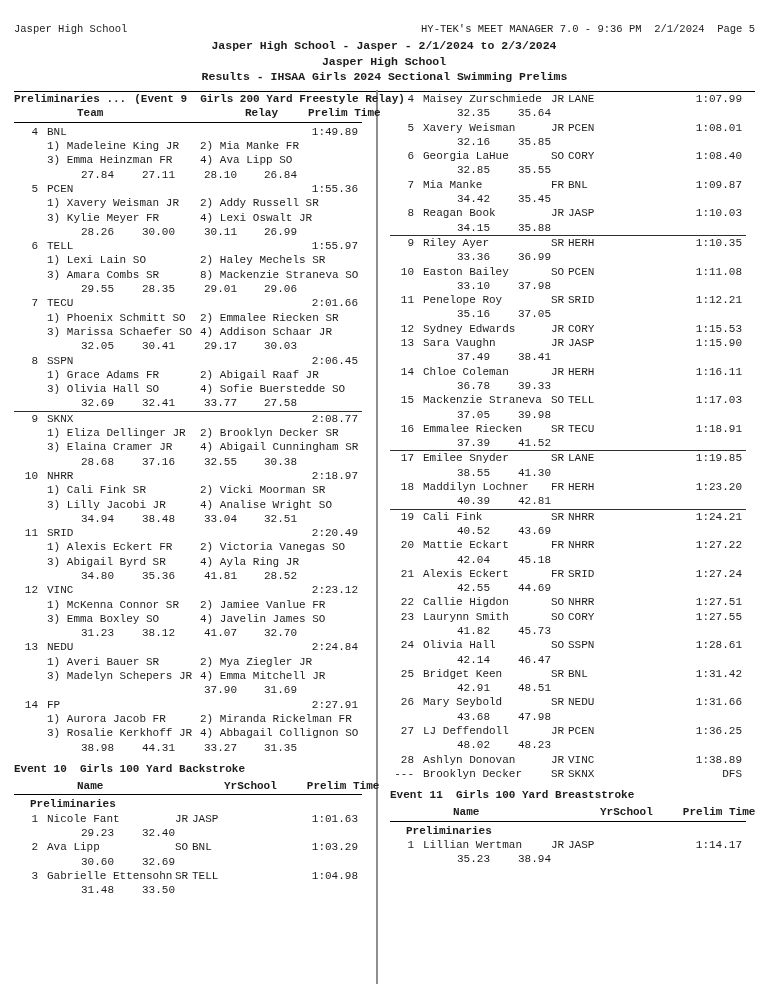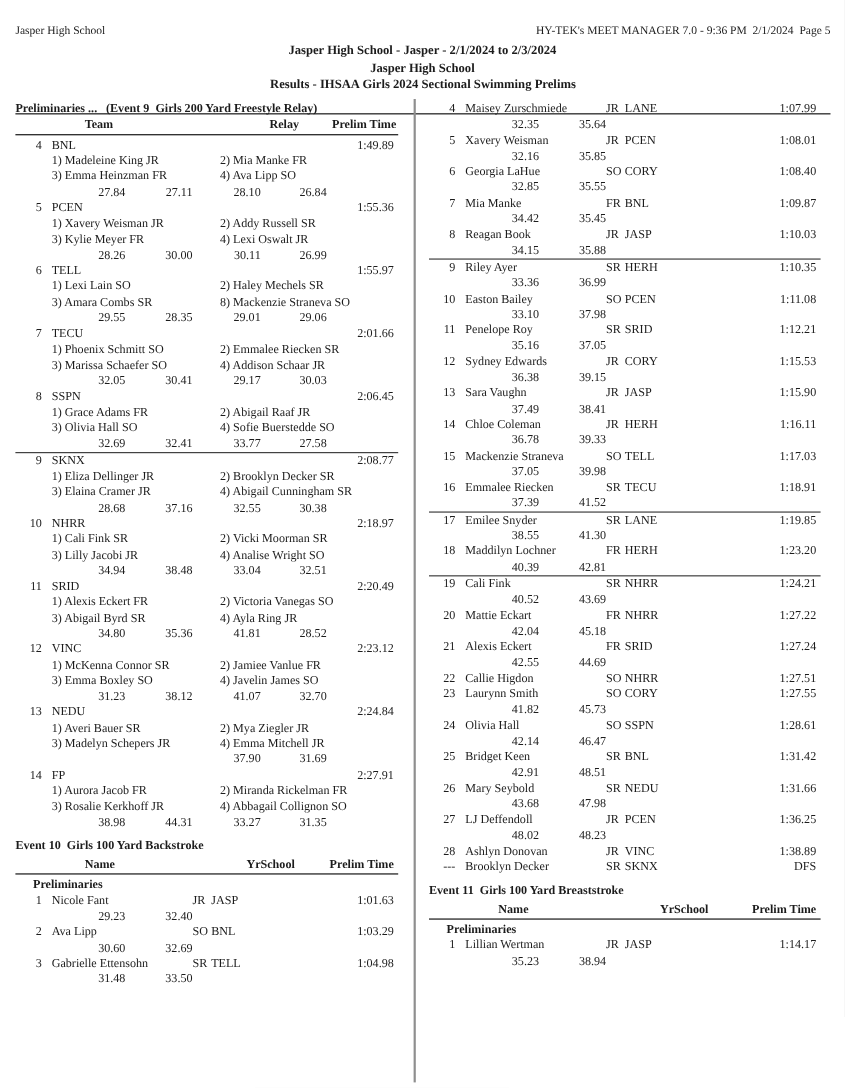--- a/index.html
+++ b/index.html
@@ -1,28 +1,28 @@
 <!DOCTYPE html>
 <html><head>
 <meta charset="utf-8">
 <style>
   html,body{margin:0;padding:0;background:#e8e8e8;}
   .page{
     position:relative;
     width:768px;height:989px;
     background:#ffffff;
     color:#1c1c1c;
-    font-family:Liberation Serif, serif;
+    font-family:Liberation Mono, monospace;
     overflow:hidden;
   }
   .pre{white-space:pre;}
   
   .hdr1{display:flex;justify-content:space-between;margin:23px 13px 3px 14px;font-size:10.5px;line-height:12px;}
   .hdr2{text-align:center;font-weight:bold;font-size:11.5px;height:16px;line-height:16px;white-space:pre;}
-  .hdr3wrap{margin:0 13px 0 14px;border-bottom:1.7px solid #000;padding-bottom:19px;}
+  .hdr3wrap{margin:0 13px 0 14px;border-bottom:1.7px solid #000;padding-bottom:7px;}
   .hdr3{text-align:center;font-weight:bold;font-size:11.5px;height:14px;line-height:14px;white-space:pre;}
   
   .col{position:absolute;top:92px;}
   .col-left{left:14px;width:348px;}
   .col-right{left:390px;width:356px;}
   .vdivider{position:absolute;left:376px;top:90px;width:1.5px;height:894px;background:#8e8e8e;}
   
   .row{display:flex;height:14.3px;line-height:14.3px;font-size:11px;white-space:pre;}
   .rank{width:24px;text-align:right;flex:none;}
   .pad9{width:9px;flex:none;}
@@ -563,25 +563,20 @@
 
         <div class="ind-entry">
           <div class="row">
             <span class="rank">12</span>
             <span class="pad9"></span>
             <span class="iname">Sydney Edwards</span>
             <span class="yr">JR</span>
             <span class="school">CORY</span>
             <span class="time">1:15.53</span>
           </div>
-          <div class="row">
-            <span class="pad33"></span>
-            <span class="sp s1">36.38</span>
-            <span class="sp s2">39.15</span>
-          </div>
         </div>
 
         <div class="ind-entry">
           <div class="row">
             <span class="rank">13</span>
             <span class="pad9"></span>
             <span class="iname">Sara Vaughn</span>
             <span class="yr">JR</span>
             <span class="school">JASP</span>
             <span class="time">1:15.90</span>

